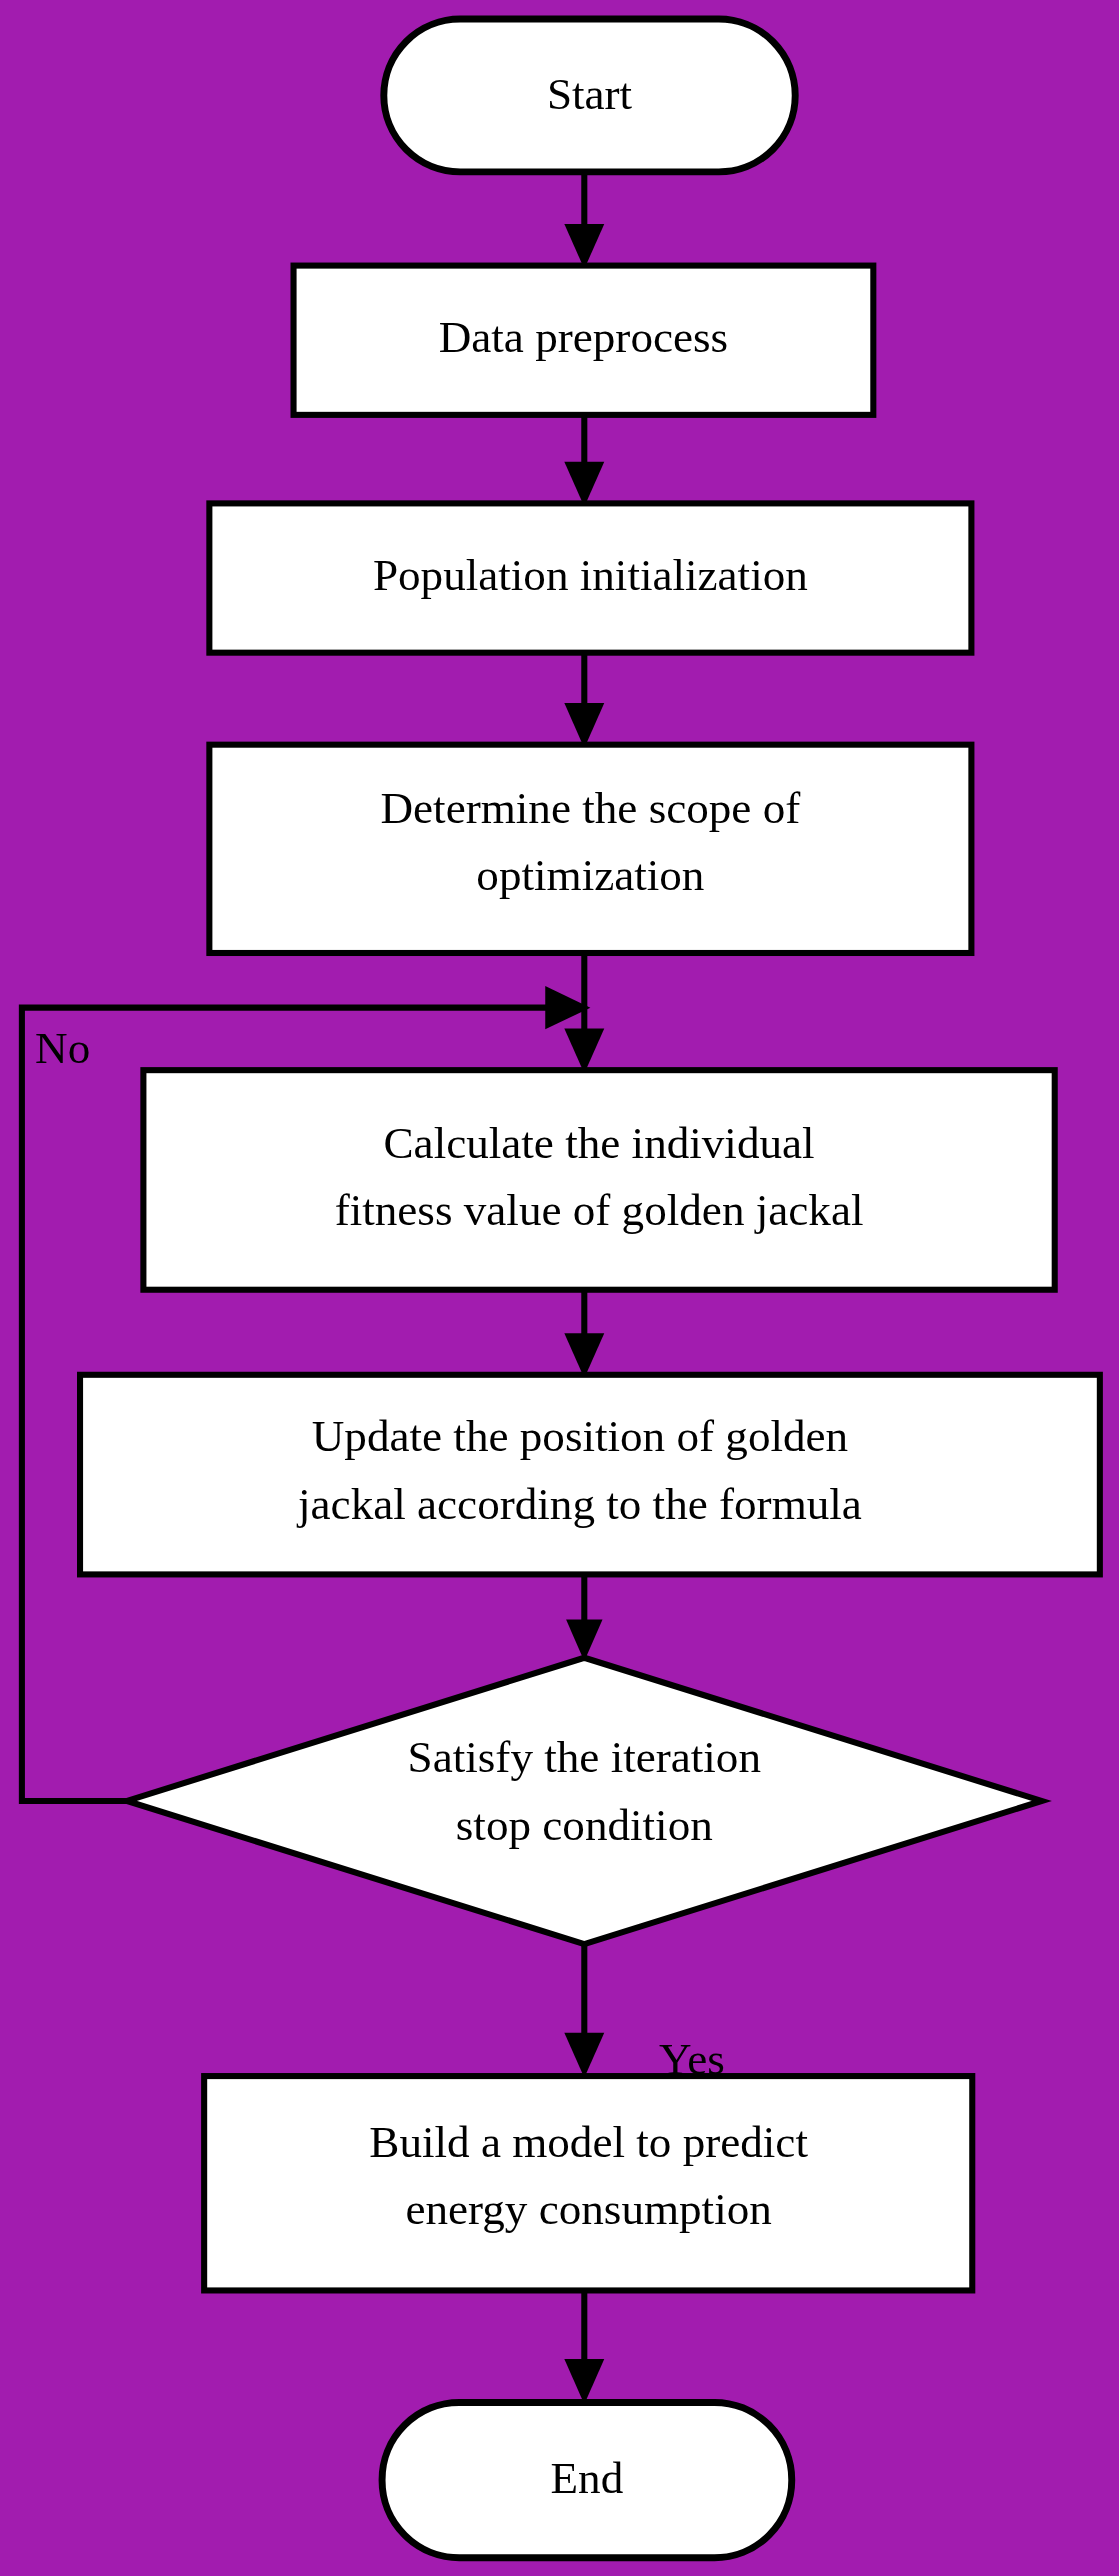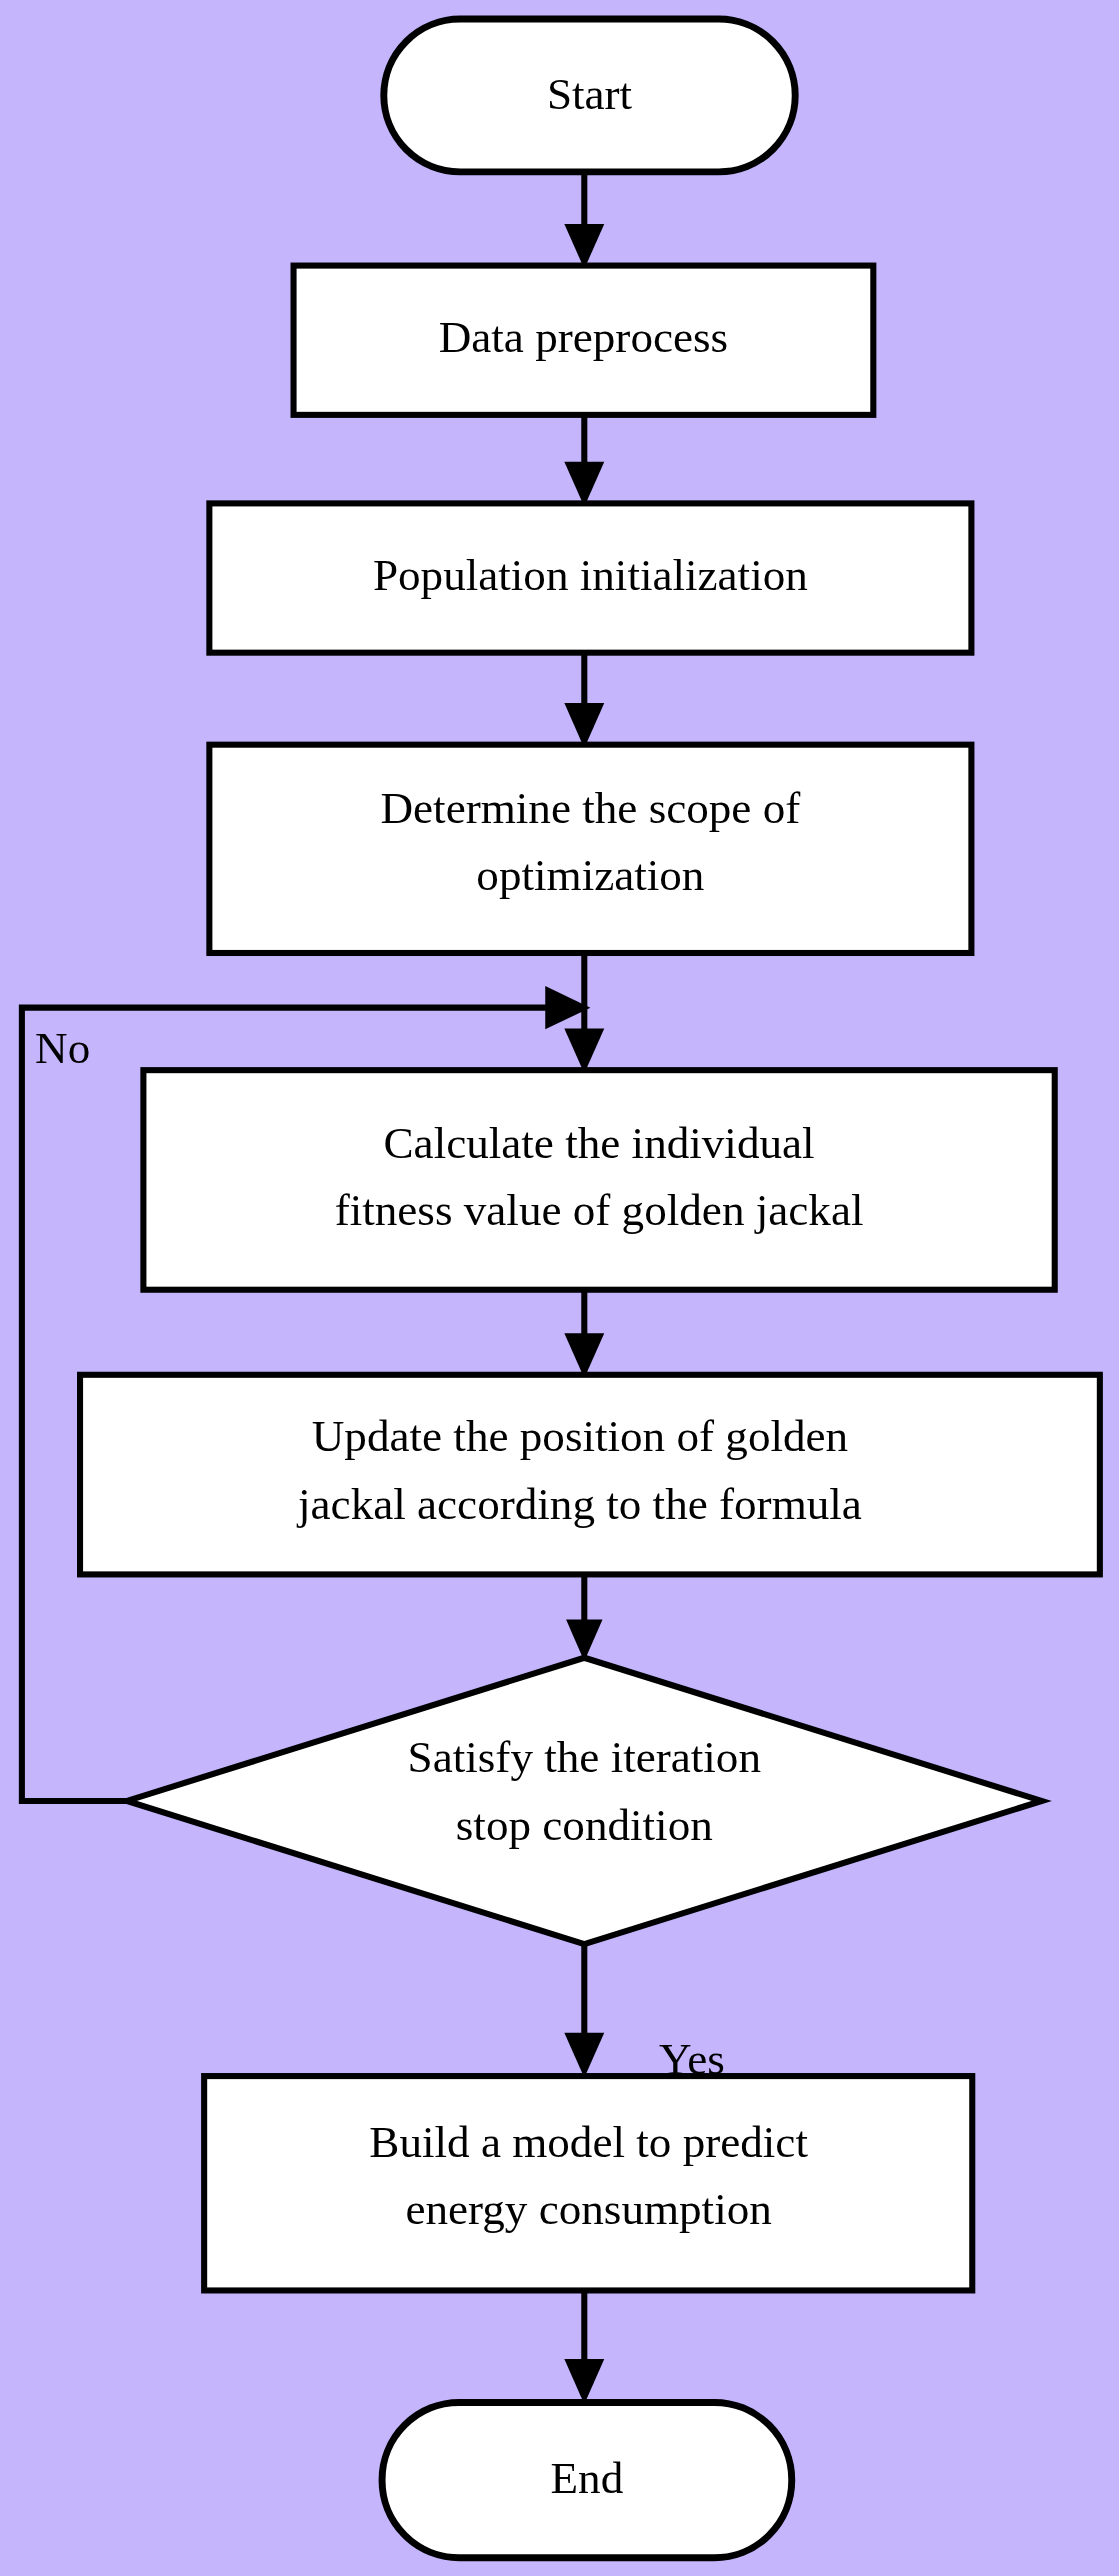--- a/index.html
+++ b/index.html
@@ -10,21 +10,21 @@
   body {
     width: 1120px;
     height: 2576px;
     font-family: "Liberation Serif", "DejaVu Serif", serif;
     overflow: hidden;
   }
   #flow-root {
     position: relative;
     width: 1120px;
     height: 2576px;
-    background: #c4b5fd;
+    background: #a21caf;
   }
   svg#flowchart {
     display: block;
     width: 1120px;
     height: 2576px;
   }
   .node-shape {
     fill: #ffffff;
     stroke: #000000;
     stroke-width: 7;

